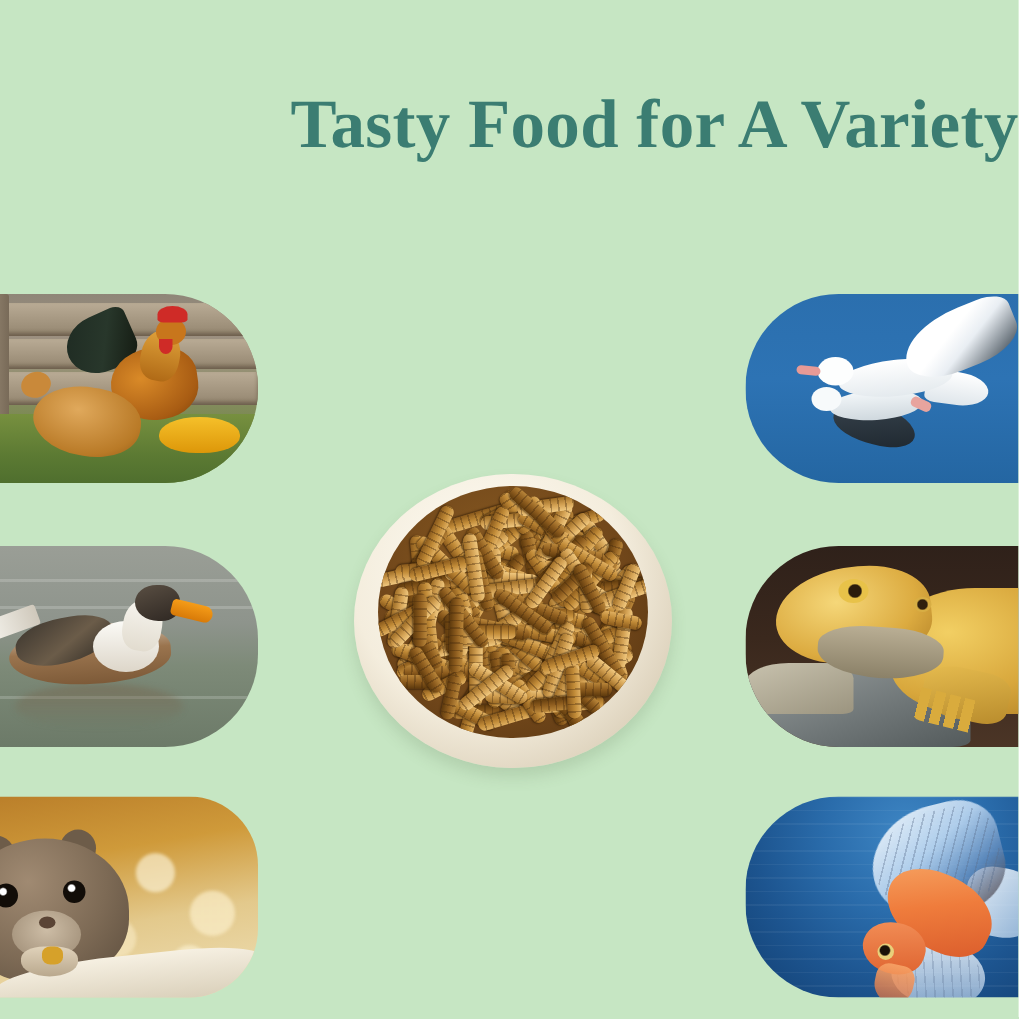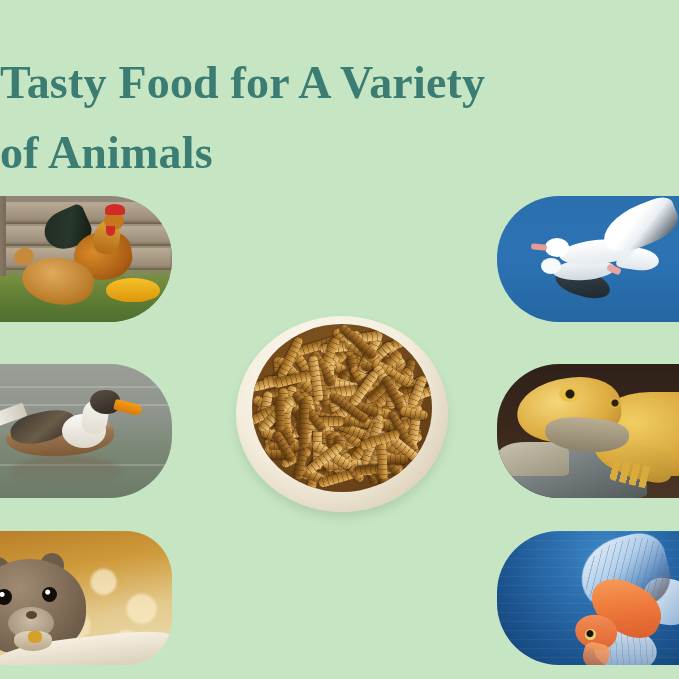--- a/index.html
+++ b/index.html
@@ -19,21 +19,21 @@
     background: #c6e6c3;
     overflow: hidden;
   }
 
   
   .title {
     position: absolute;
     left: 0;
     top: 48px;
     width: 679px;
-    text-align: left;
+    text-align: right;
     color: #3b7d72;
     font-family: "Liberation Serif", serif;
     font-weight: bold;
     font-size: 46px;
     line-height: 70px;
     letter-spacing: 0.2px;
   }
   .title .line2 { display: block; }
 
   
@@ -487,21 +487,20 @@
     background: linear-gradient(180deg,#f0c87f 0%, #d2a052 48%, #a06f28 100%);
   }
 </style>
 </head>
 <body>
 
 <div id="poster">
 
   <div class="title">
     <span>Tasty Food for A Variety</span>
-    <span class="line2">of Animals</span>
   </div>
 
   <div class="tile tile-left row1">
     <div class="scene">
       <div class="layer rooster-bg"></div>
       <div class="layer plank" style="top:6px;height:22px;"></div>
       <div class="layer plank" style="top:30px;height:20px;"></div>
       <div class="layer plank" style="top:52px;height:22px;"></div>
       <div class="layer post"></div>
       <div class="layer grass"></div>

